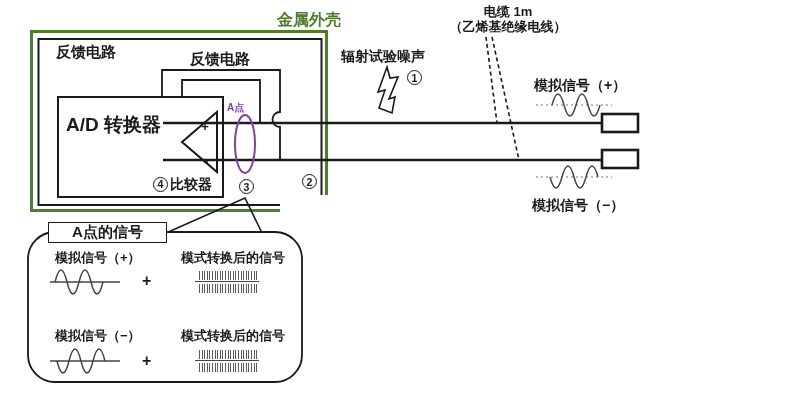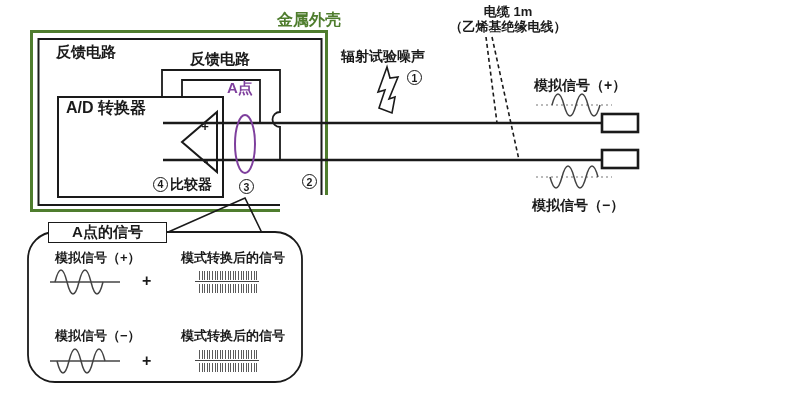--- a/index.html
+++ b/index.html
@@ -87,28 +87,28 @@
 
     <line x1="50" y1="361" x2="120" y2="361" stroke="#444" stroke-width="1.4"></line>
     <path d="M57 361 q6 24 12 0 q6 -24 12 0 q6 24 12 0 q6 -24 12 0" fill="none" stroke="#444" stroke-width="1.5"></path>
   </svg>
 
   <div class="mask" style="left:280px;top:195px;width:172px;height:30px;"></div>
 
   <div class="lbl green" style="left:253px;top:11px;font-size:16px;margin-left:24px;">金属外壳</div>
   <div class="lbl" style="left:56px;top:43px;font-size:15px;">反馈电路</div>
   <div class="lbl" style="left:190px;top:50px;font-size:15px;">反馈电路</div>
-  <div class="lbl" style="left:66px;top:99px;font-size:16px;">A/D 转换器</div>
+  <div class="lbl" style="left:66px;top:114px;font-size:19px;">A/D 转换器</div>
 
   <div class="lbl cmp-row" style="left:153px;top:176px;font-size:14px;">
     <span class="badge-inline">4</span>
     <span>比较器</span>
   </div>
 
-  <div class="lbl purple" style="left:227px;top:79px;font-size:15px;">A点</div>
+  <div class="lbl purple" style="left:227px;top:102px;font-size:10px;">A点</div>
 
   <span class="badge" style="left:239px;top:179px;">3</span>
   <span class="badge" style="left:302px;top:174px;">2</span>
   <span class="badge" style="left:407px;top:70px;">1</span>
 
   <div class="lbl" style="left:341px;top:48px;font-size:14px;">辐射试验噪声</div>
 
   <div class="lbl cable-lbl" style="left:449px;top:5px;width:118px;">
     <div>电缆 1m</div>
     <div>（乙烯基绝缘电线）</div>

